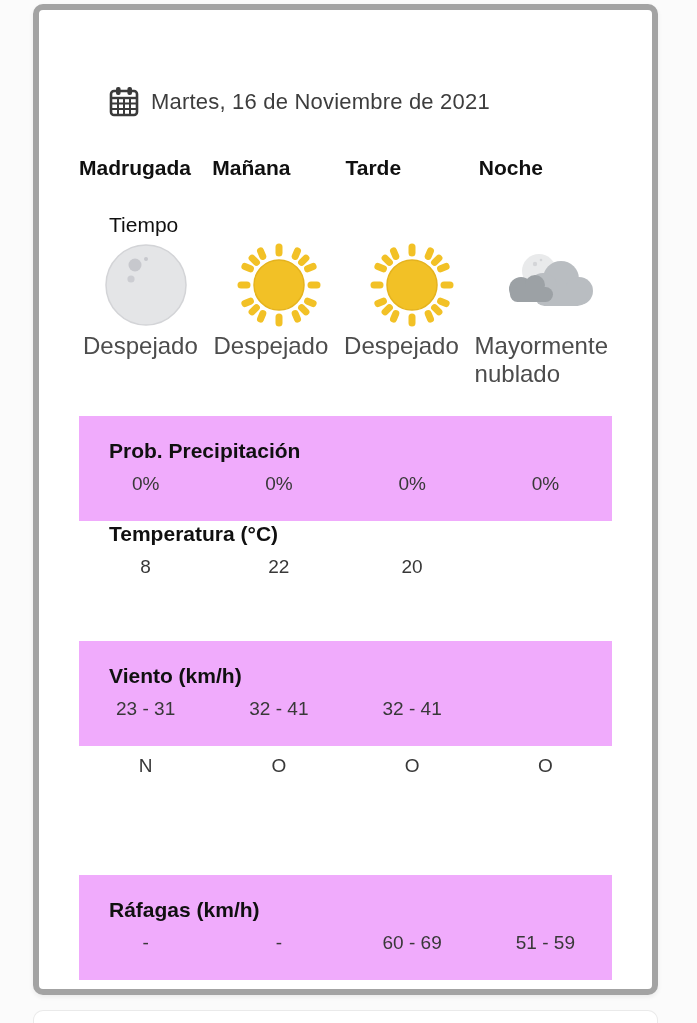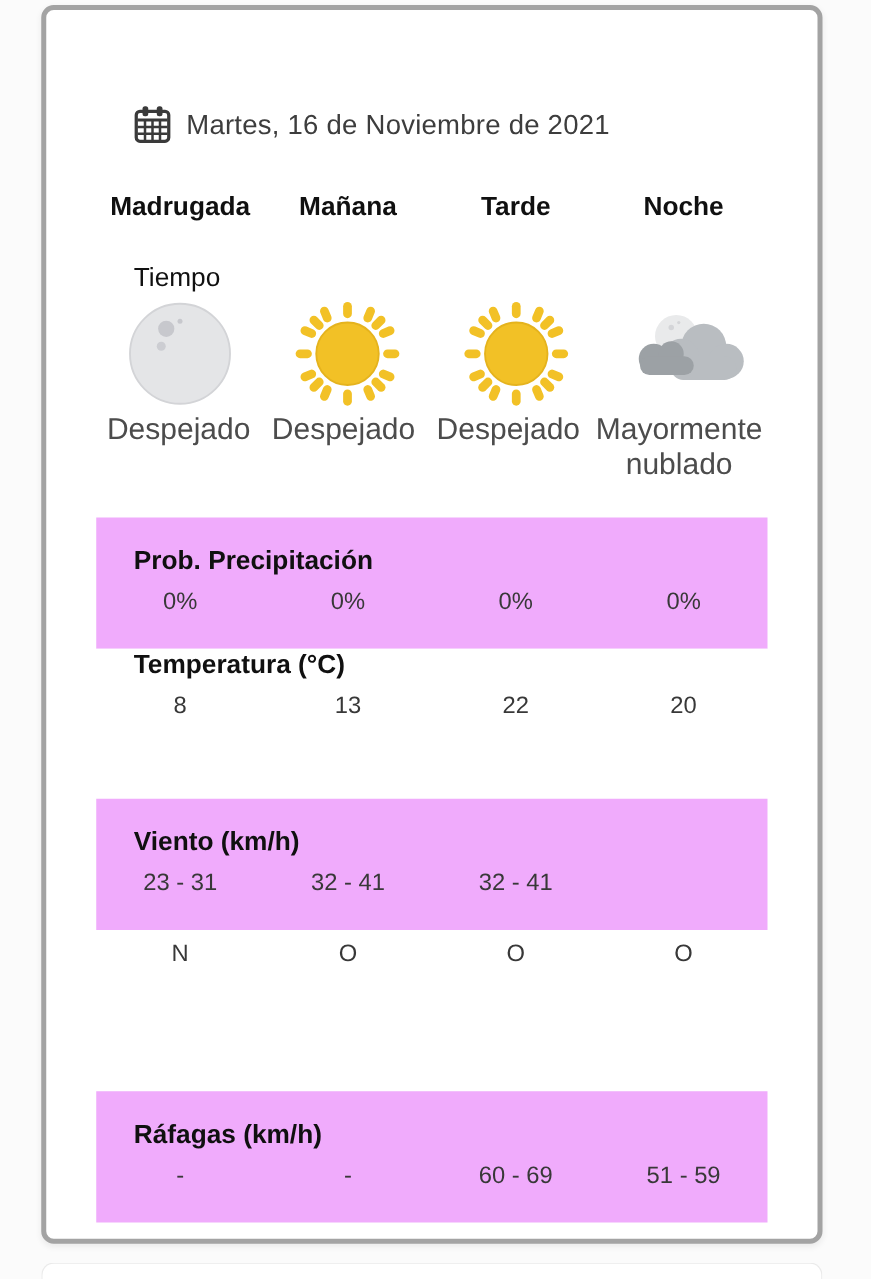--- a/index.html
+++ b/index.html
@@ -12,21 +12,21 @@
     font-family: "Liberation Sans", "DejaVu Sans", sans-serif;
   }
   .card {
     position: absolute;
     left: 33px;
     top: 4px;
     width: 625px;
     height: 991px;
     box-sizing: border-box;
     background: #ffffff;
-    border: 4px solid #a3a3a3;
+    border: 6px solid #a3a3a3;
     border-radius: 10px;
     box-shadow: 0 2px 5px rgba(0,0,0,0.07);
   }
   .card-next {
     position: absolute;
     left: 33px;
     top: 1010px;
     width: 625px;
     height: 30px;
     box-sizing: border-box;
@@ -44,21 +44,20 @@
   }
   .date-text {
     font-size: 22px;
     color: #3d3d3d;
     letter-spacing: 0.2px;
   }
   .grid4 {
     display: grid;
     grid-template-columns: repeat(4, 1fr);
     margin: 0 40px;
-    text-align: center;
   }
   .col-headers {
     margin-top: 38px;
     height: 25px;
   }
   .col-header {
     font-weight: bold;
     font-size: 21px;
     color: #101010;
   }
@@ -240,21 +239,20 @@
       <span>0%</span>
       <span>0%</span>
       <span>0%</span>
     </div>
   </div>
 
   <div class="data-row plain">
     <div class="row-label">Temperatura (°C)</div>
     <div class="row-values">
       <span>8</span>
-      <span>13</span>
       <span>22</span>
       <span>20</span>
     </div>
   </div>
 
   <div class="data-row shaded">
     <div class="row-label">Viento (km/h)</div>
     <div class="row-values">
       <span>23 - 31</span>
       <span>32 - 41</span>

